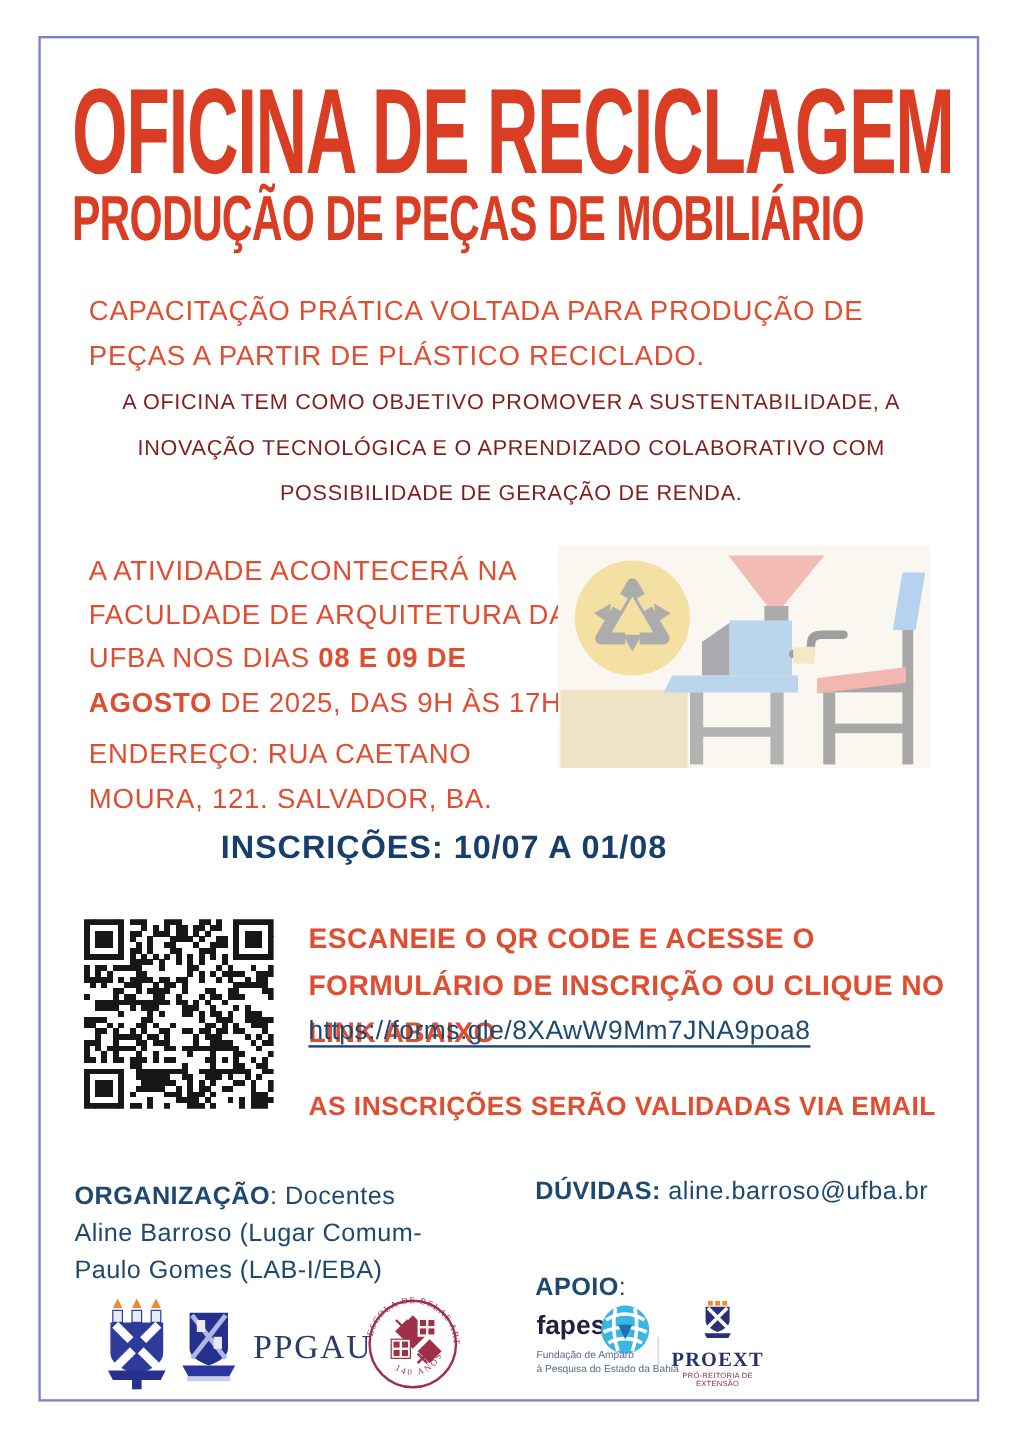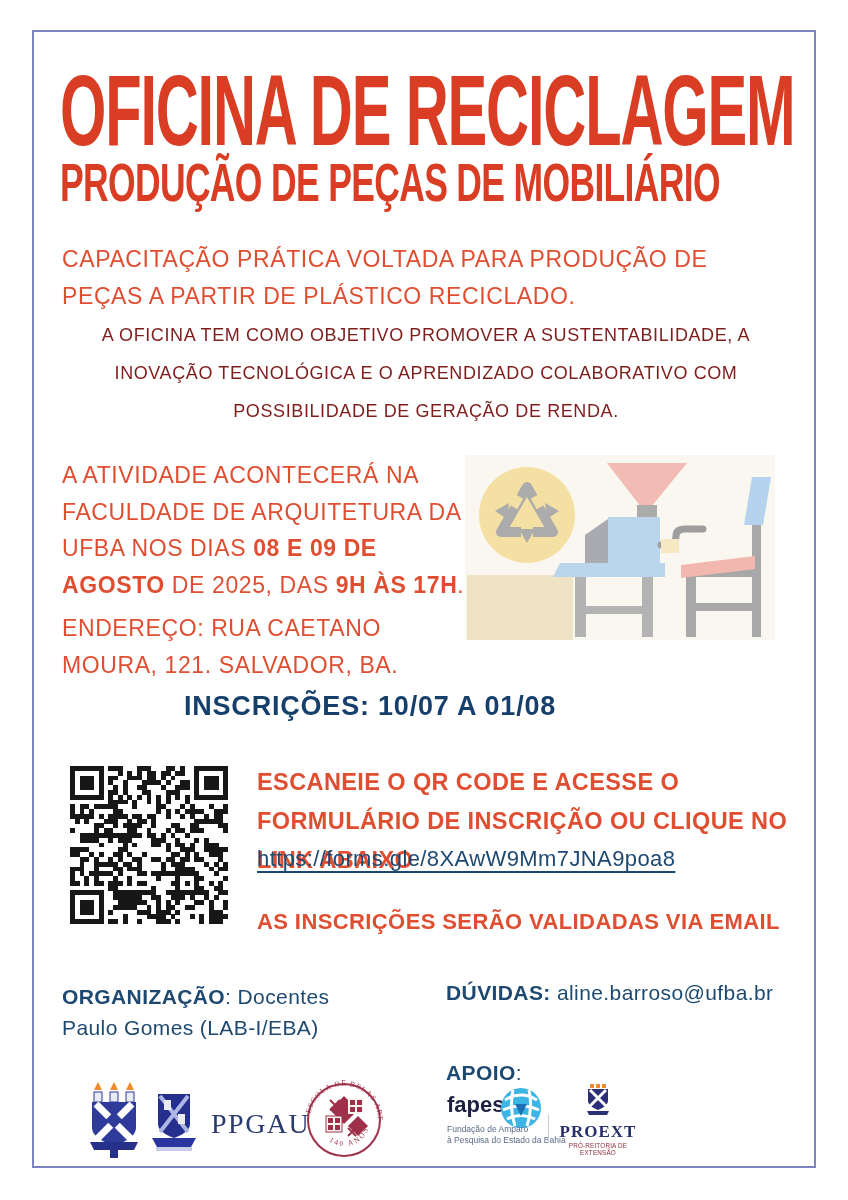--- a/index.html
+++ b/index.html
@@ -15,21 +15,21 @@
   .title-wrap { left:60px; top:60px; white-space:nowrap; }
   .title-inner { display:inline-block; transform:scaleX(0.59); transform-origin:left top;
                  font-weight:700; font-size:101px; line-height:1.0; letter-spacing:-2px;
                  color:#D93D24; }
   .subtitle-wrap { left:60px; top:156px; white-space:nowrap; }
   .subtitle-inner { display:inline-block; transform:scaleX(0.67); transform-origin:left top;
                     font-weight:700; font-size:53px; line-height:1.0; letter-spacing:-1px;
                     color:#D93D24; }
 
   
-  .red-par { color:#E04E32; font-size:23px; line-height:37px; letter-spacing:0.6px; }
+  .red-par { color:#E04E32; font-size:23px; line-height:37px; letter-spacing:0.6px;margin-left:12px; }
   .navy-par { color:#7f1d1d; font-size:18px; line-height:38px; letter-spacing:0.6px; }
   .intro { left:62px; top:241px; width:716px; }
   .objective { left:76px; top:316px; width:700px; text-align:center; }
   .schedule { left:62px; top:457px; width:408px; line-height:36.5px; }
   .address { left:62px; top:610px; width:408px; }
 
   .insc-heading { left:0; top:691px; width:740px; text-align:center;
                   color:#16406B; font-weight:700; font-size:27px; letter-spacing:0.8px; }
 
   
@@ -68,21 +68,21 @@
 
 <div class="abs title-wrap">
   <span class="title-inner">OFICINA DE RECICLAGEM</span>
 </div>
 <div class="abs subtitle-wrap">
   <span class="subtitle-inner">PRODUÇÃO DE PEÇAS DE MOBILIÁRIO</span>
 </div>
 
 <div class="abs red-par intro">CAPACITAÇÃO PRÁTICA VOLTADA PARA PRODUÇÃO DE PEÇAS A PARTIR DE PLÁSTICO RECICLADO.</div>
 <div class="abs navy-par objective">A OFICINA TEM COMO OBJETIVO PROMOVER A SUSTENTABILIDADE, A INOVAÇÃO TECNOLÓGICA E O APRENDIZADO COLABORATIVO COM POSSIBILIDADE DE GERAÇÃO DE RENDA.</div>
-<div class="abs red-par schedule"><span>A ATIVIDADE ACONTECERÁ NA FACULDADE DE ARQUITETURA DA UFBA NOS DIAS </span><span style="font-weight: 700;">08 E 09 DE AGOSTO</span><span> DE 2025, DAS </span><span style="font-weight: 700;">9H ÀS 17H</span><span>.</span></div>
+<div class="abs red-par schedule"><span>A ATIVIDADE ACONTECERÁ NA FACULDADE DE ARQUITETURA DA UFBA NOS DIAS </span><span style="font-weight: 700;">08 E 09 DE AGOSTO</span><span> DE 2025, DAS </span><span style="font-weight: 400;">9H ÀS 17H</span><span>.</span></div>
 <div class="abs red-par address">ENDEREÇO: RUA CAETANO MOURA, 121. SALVADOR, BA.</div>
 
 <svg class="abs" style="left:465px; top:455px;" width="310" height="185" viewBox="0 0 310 185">
   <rect x="0" y="0" width="310" height="185" fill="#FAF7F0"></rect>
 
   <g>
     <circle cx="62" cy="60" r="48" fill="#F5E0A4"></circle>
     <path d="M62,32 L88,77 L36,77 Z" fill="none" stroke="#ACACAC" stroke-width="10" stroke-linejoin="round"></path>
     <rect x="68" y="40" width="12" height="12" fill="#F5E0A4" transform="rotate(60 74 46)"></rect>
     <rect x="44" y="40" width="12" height="12" fill="#F5E0A4" transform="rotate(-60 50 46)"></rect>
@@ -659,20 +659,21 @@
       <rect x="31" y="32" width="1.02" height="1.02"></rect>
     </svg>
   </div>
 
 <div class="abs qr-text">ESCANEIE O QR CODE E ACESSE O FORMULÁRIO DE INSCRIÇÃO OU CLIQUE NO LINK ABAIXO</div>
 <a class="abs form-link" href="#">https://forms.gle/8XAwW9Mm7JNA9poa8</a>
 <div class="abs validation">AS INSCRIÇÕES SERÃO VALIDADAS VIA EMAIL</div>
 
 <div class="abs org">
   <div><span class="bold">ORGANIZAÇÃO</span><span>: Docentes</span></div>
+  <div>Aline Barroso (Lugar Comum-</div>
   <div>Paulo Gomes (LAB-I/EBA)</div>
 </div>
 
 <div class="abs duvidas">
   <span class="bold">DÚVIDAS:</span><span> aline.barroso@ufba.br</span>
 </div>
 
 <div class="abs apoio">
   <span class="bold">APOIO</span><span>:</span>
 </div>

